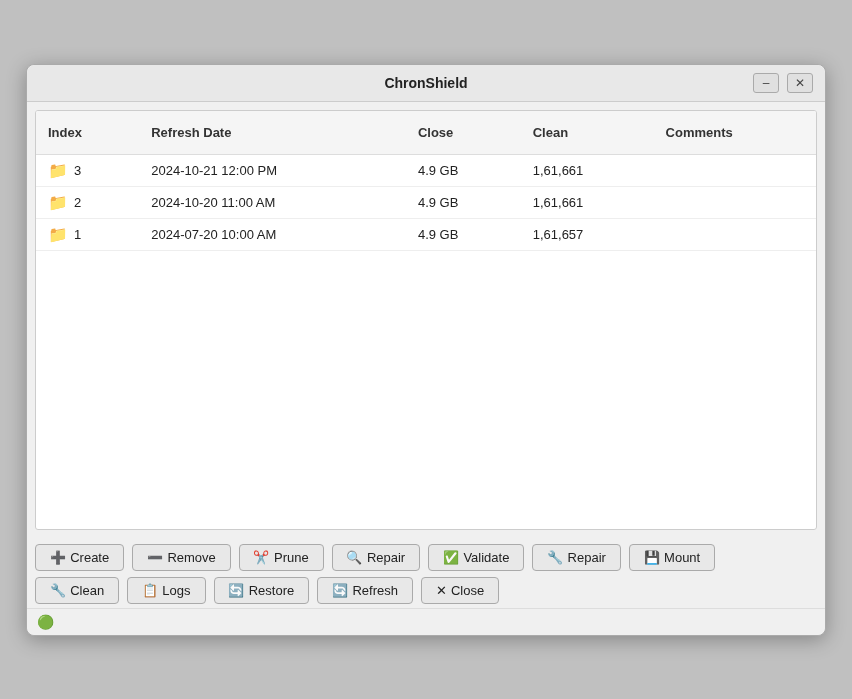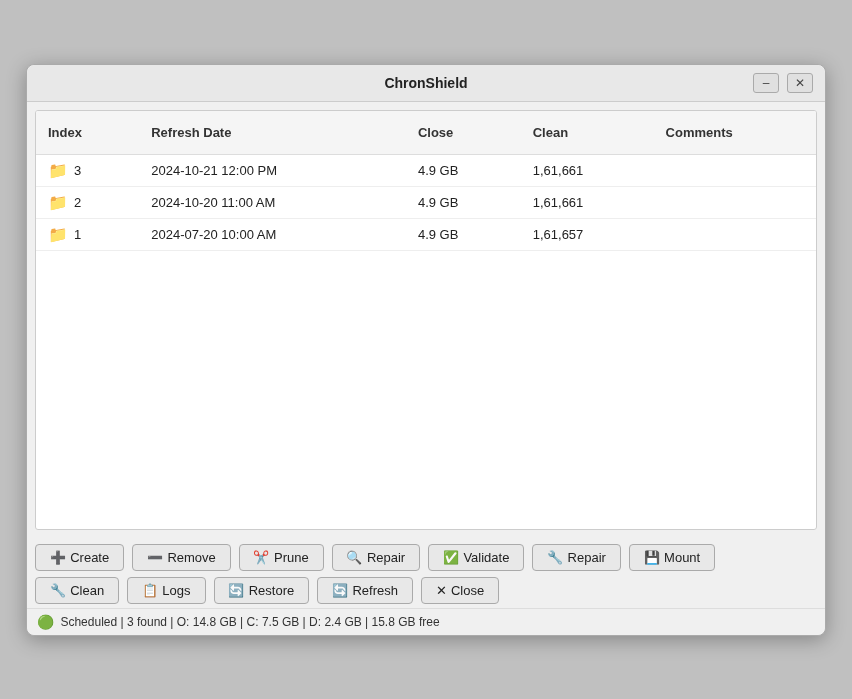--- a/index.html
+++ b/index.html
@@ -275,15 +275,14 @@
         </button>
         <button class="action-btn">
           <span>✕</span>
           <span>Close</span>
         </button>
       </div>
   </div>
 
   <div class="status-bar">
     <span class="status-icon">🟢</span>
-    <span>Scheduled | 3 found | O: 14.8 GB | C: 7.5 GB | D: 2.4 GB | 15.8 GB free</span>
   </div>
 </div>
 
 </body></html>

